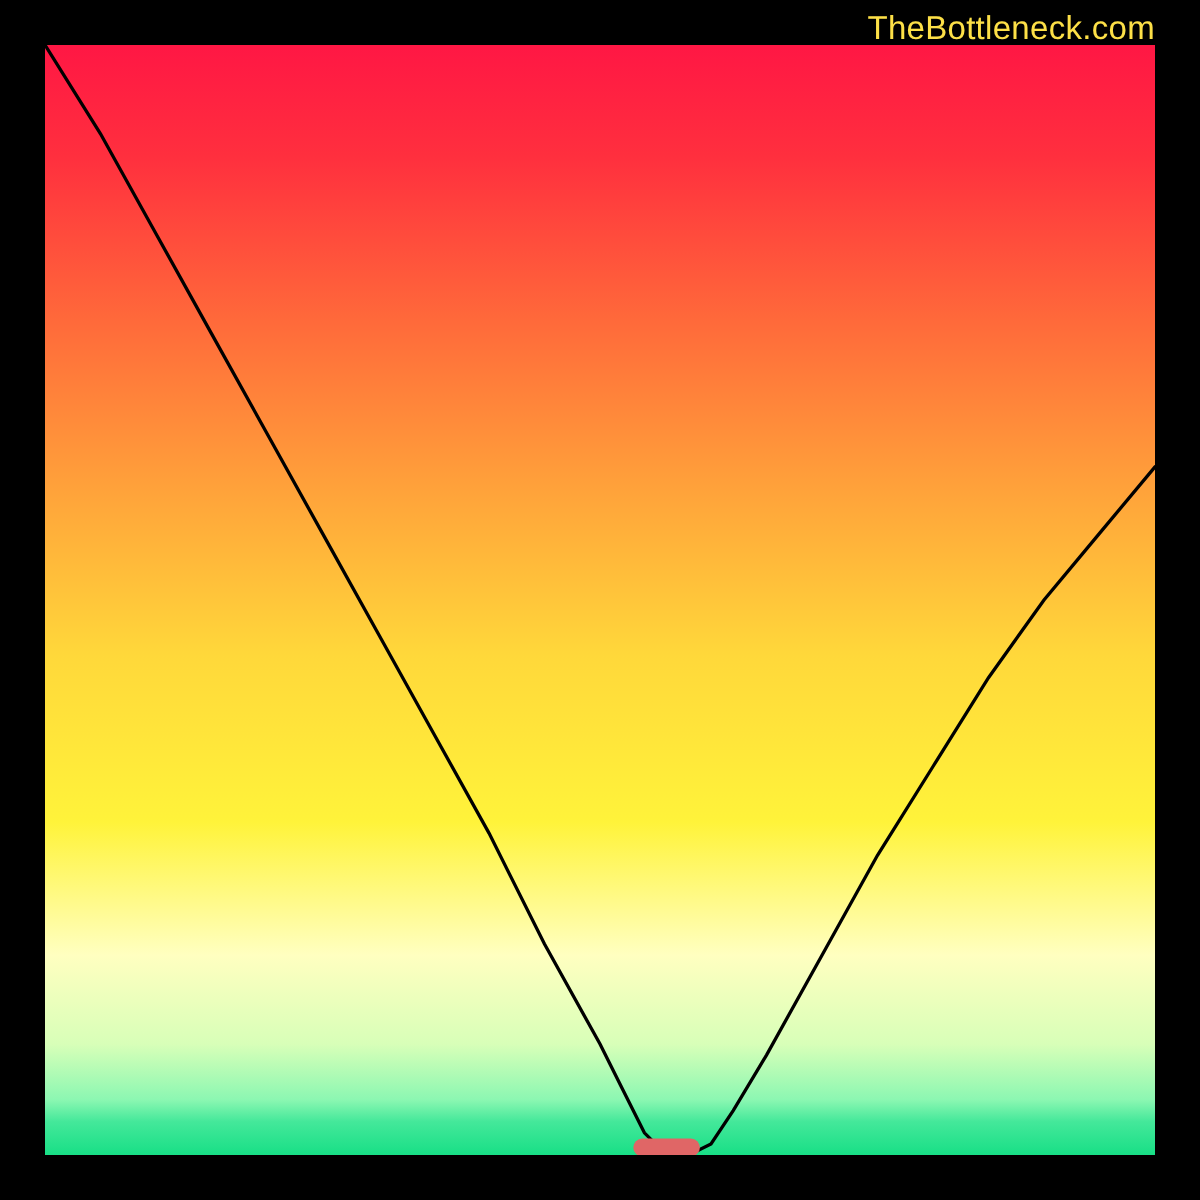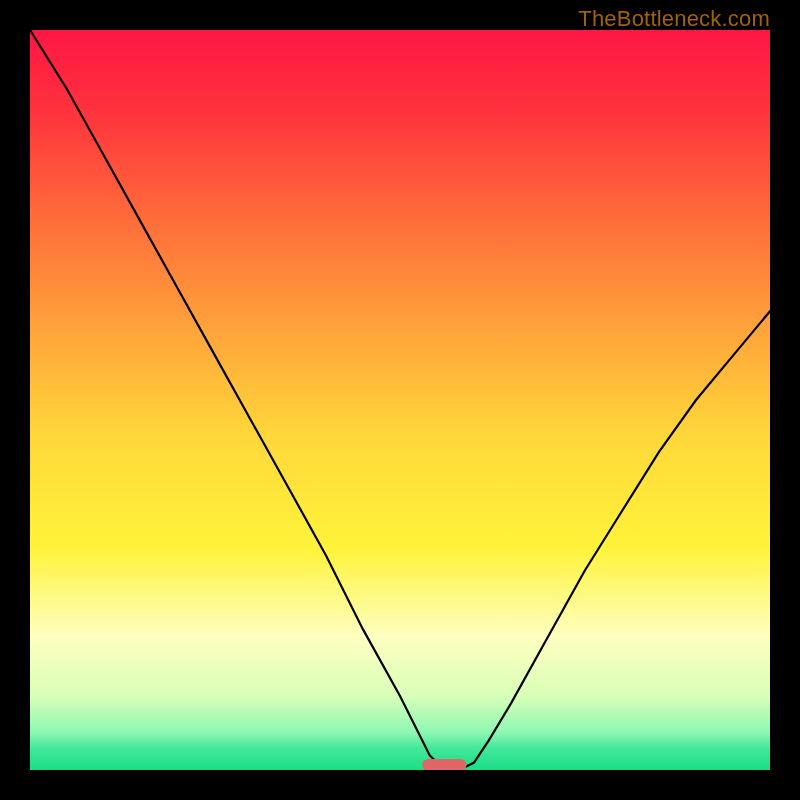--- a/index.html
+++ b/index.html
@@ -23,21 +23,21 @@
     position: absolute;
     left: 0;
     top: 0;
     width: 740px;
     height: 740px;
   }
   .watermark {
     position: absolute;
     top: 6px;
     right: 30px;
-    color: #a16207;
+    color: #fde047;
     font-size: 22px;
     font-weight: 500;
     letter-spacing: 0.2px;
     user-select: none;
   }
   svg { display: block; }
 </style>
 </head>
 <body>
 

